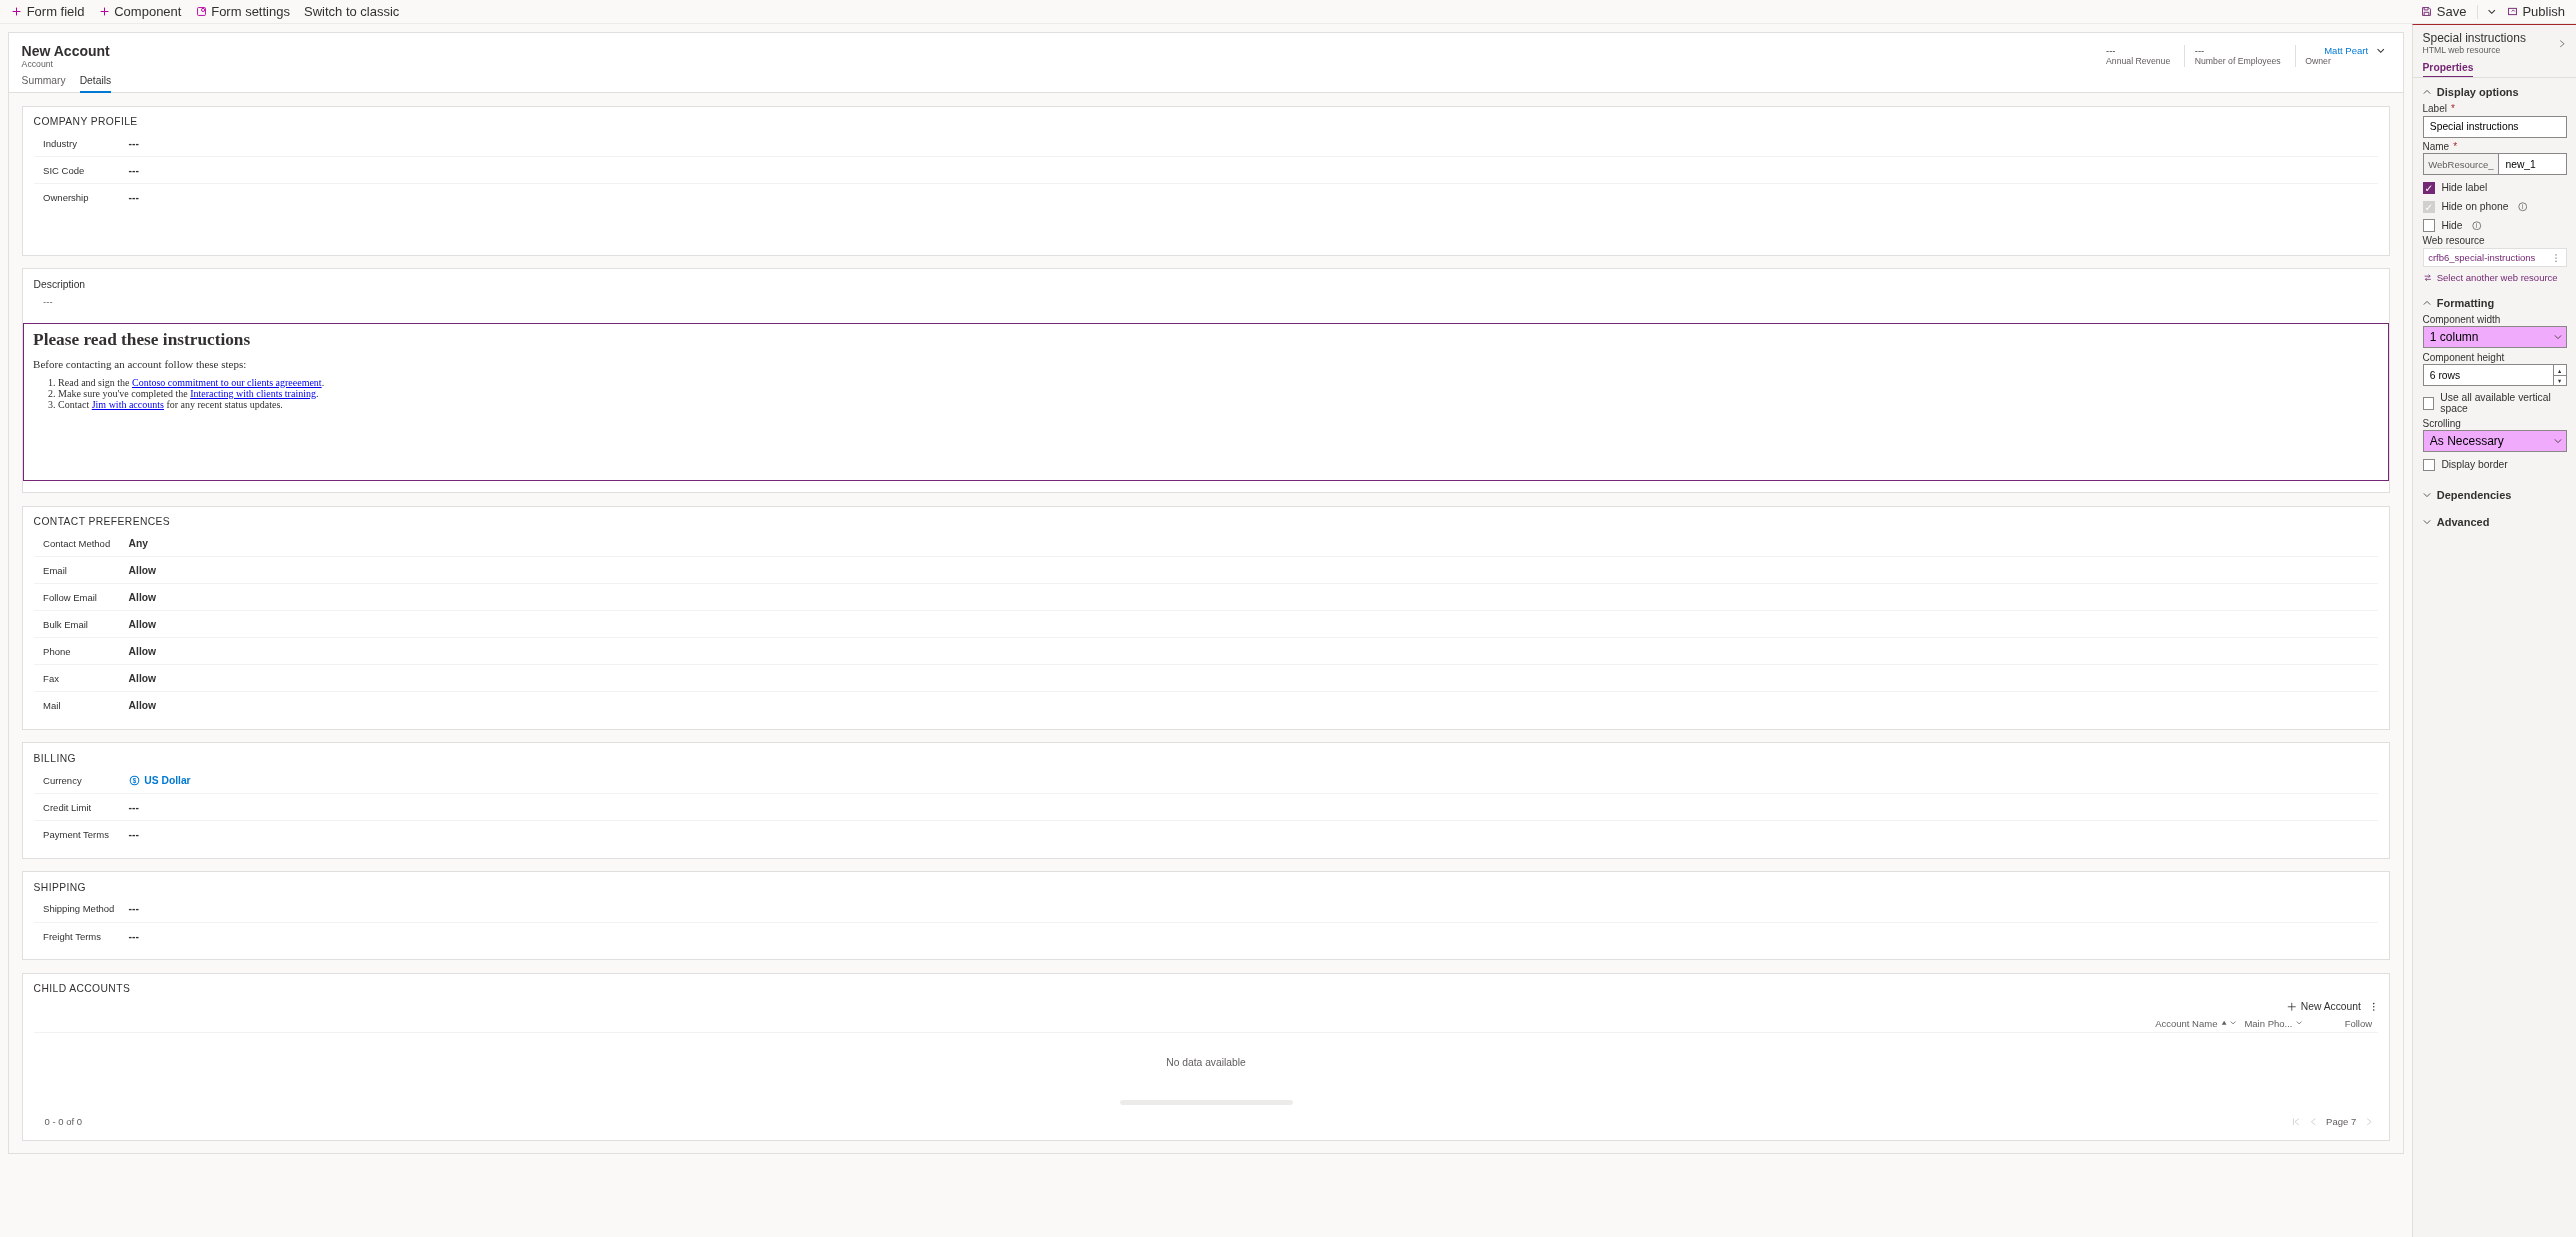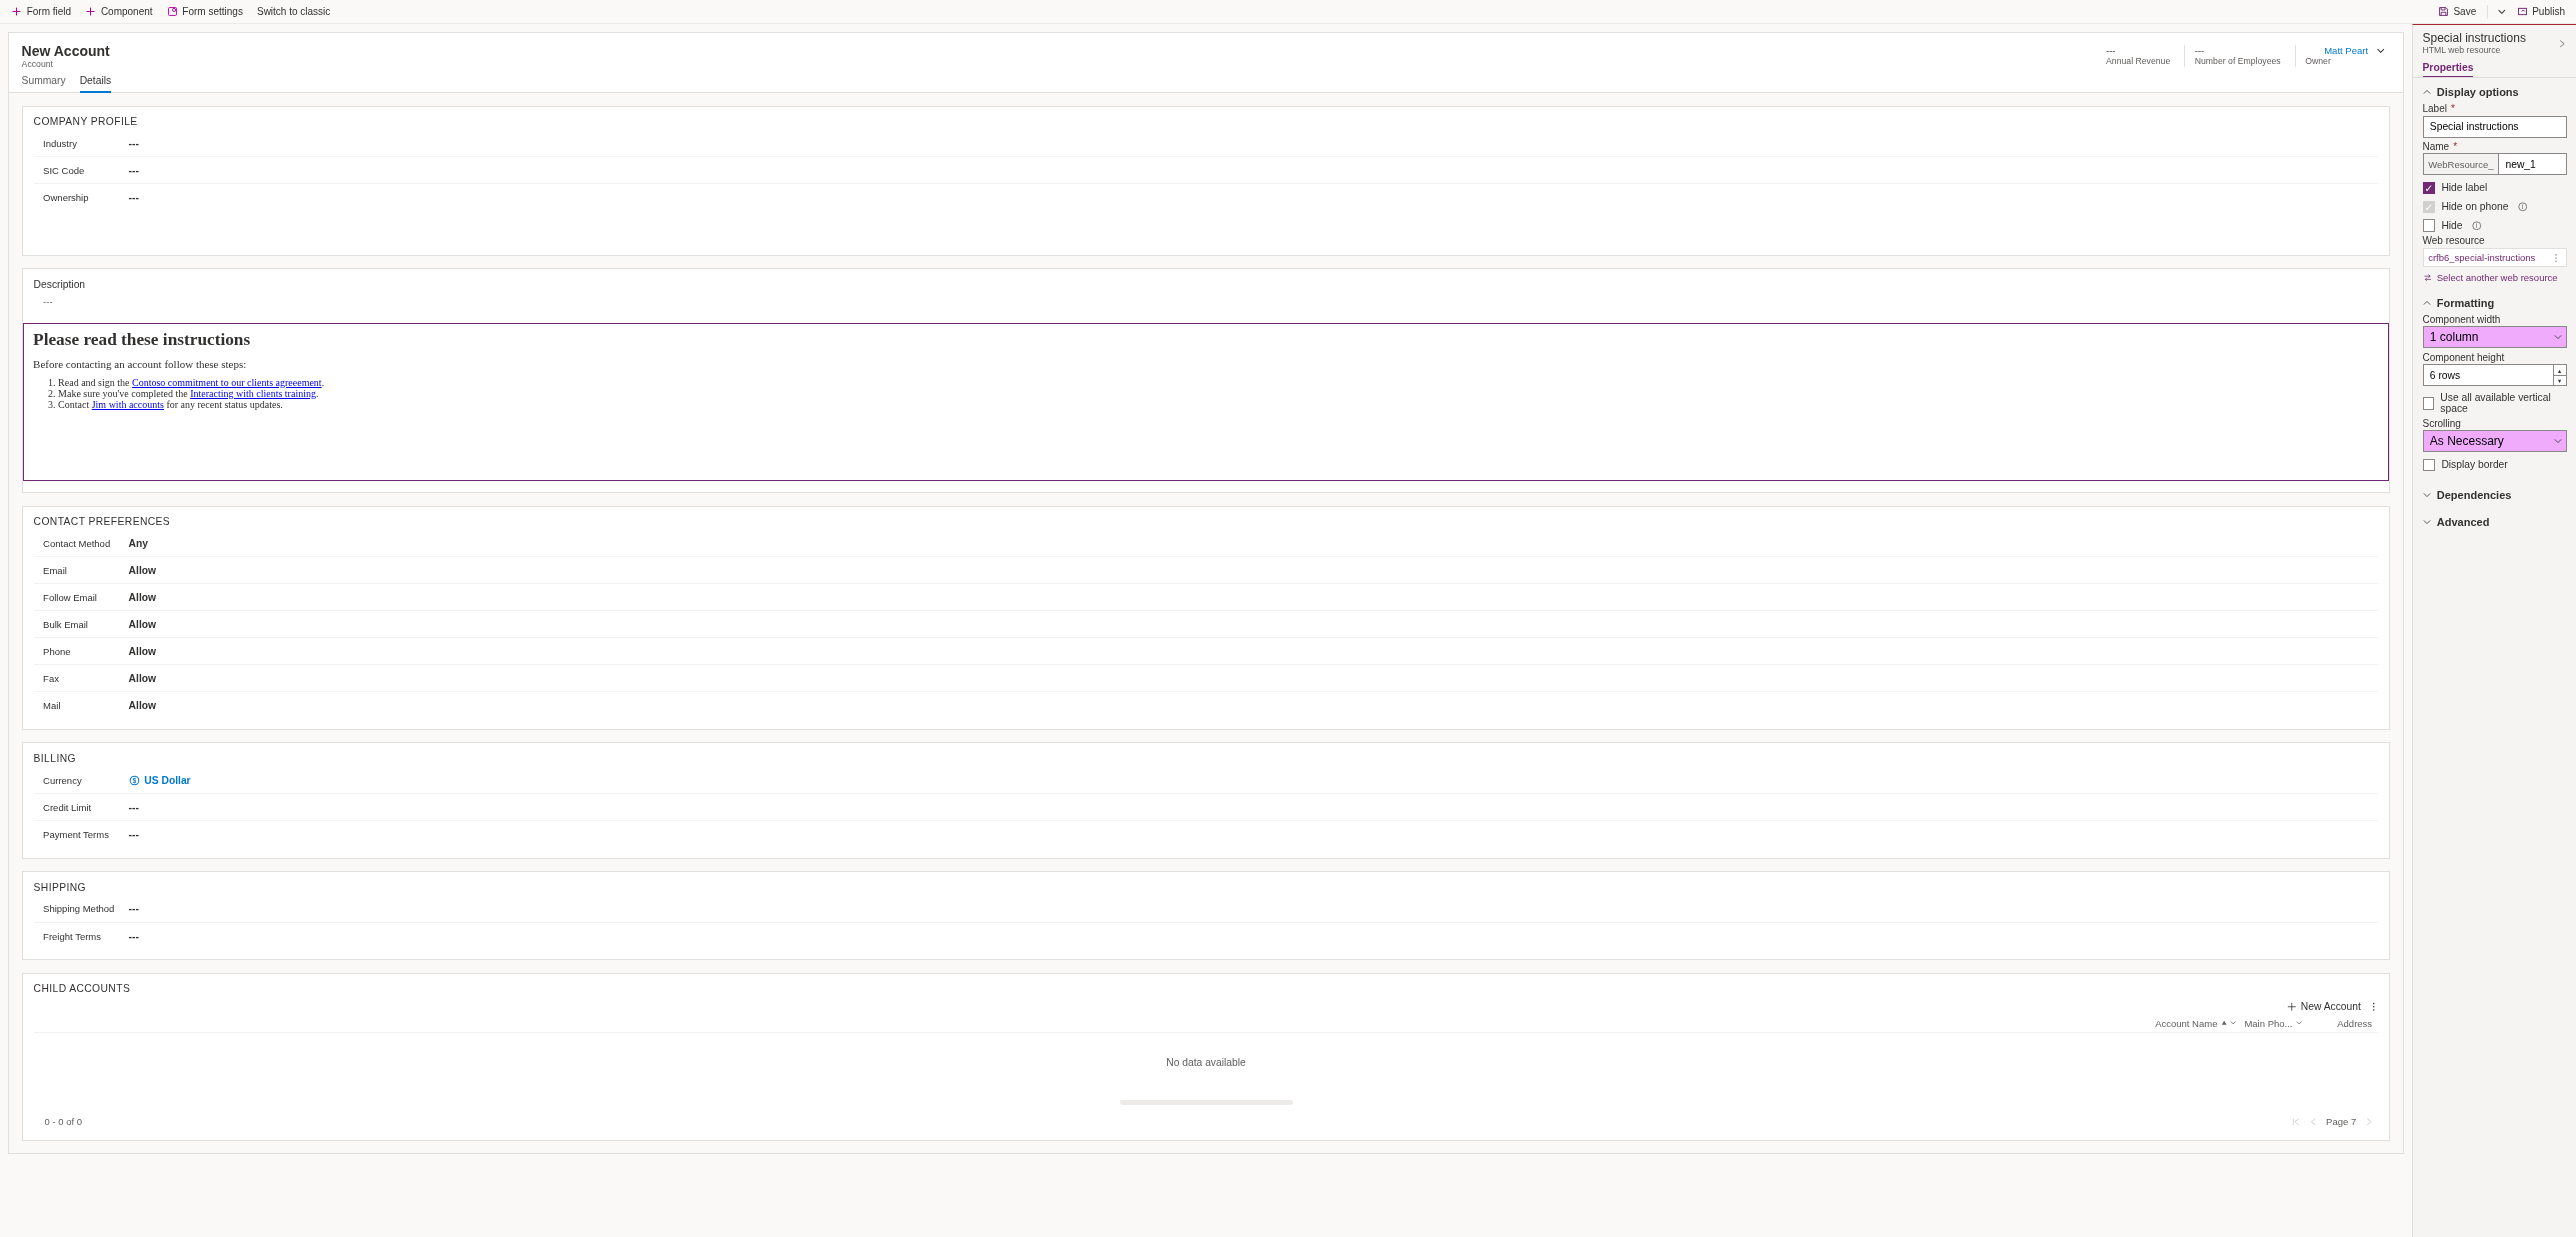--- a/index.html
+++ b/index.html
@@ -23,21 +23,21 @@
     border-bottom: 0.8px solid #edebe9;
     background: #faf9f8;
   }
   .toolbar-left { display: flex; gap: 4.7px; align-items: center; }
   .toolbar-right { margin-left: auto; display: flex; gap: 3.2px; align-items: center; }
   .tb-btn {
     display: flex;
     align-items: center;
     gap: 4.7px;
     padding: 1.6px 4.7px;
-    font-size: 10px;
+    font-size: 13px;
     color: #323130;
     cursor: pointer;
     border-radius: 1.6px;
   }
   .tb-icon { width: 11px; height: 11px; display:inline-flex; align-items:center; justify-content:center; }
   .tb-icon-pink svg { stroke: #b4009e; fill: none; }
   .tb-icon-purple svg { stroke: #742774; fill: none; }
   .tb-divider { width:0.8px; height:14px; background:#e1dfdd; margin:0 3.2px; }
 
   
@@ -468,21 +468,21 @@
               </div>
               <div class="c2">
                 <span>Main Pho...</span>
                 <span>
                     <svg width="6.3" height="6.3" viewBox="0 0 8 8">
                       <path d="M1 2l3 3 3-3" stroke="#605e5c" fill="none"></path>
                     </svg>
                   </span>
               </div>
               <div class="c3">
-                <span>Address</span>
+                <span>Follow</span>
               </div>
             </div>
             <div class="grid-empty">No data available</div>
             <div class="grid-scroll"></div>
             <div class="grid-pager">
               <div class="status">0 - 0 of 0</div>
               <div class="pg">
                 <span class="disabled">
                     <svg width="9.5" height="9.5" viewBox="0 0 12 12">
                       <path d="M3 2v8M10 2l-5 4 5 4" stroke="#605e5c" fill="none"></path>

